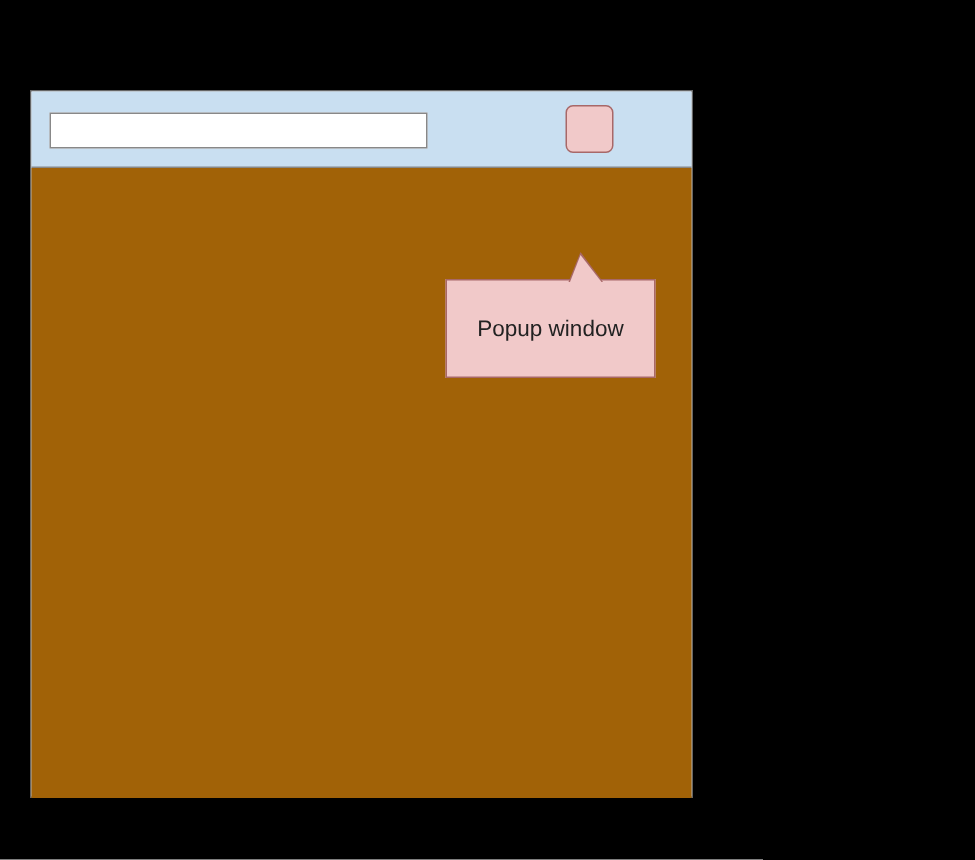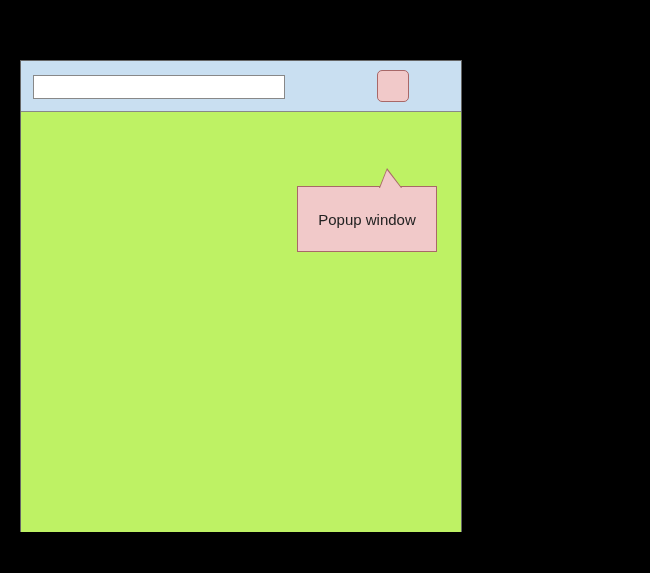--- a/index.html
+++ b/index.html
@@ -47,21 +47,21 @@
       width: 30px;
       height: 30px;
       background: #f1c9c9;
       border: 1px solid #a86868;
       border-radius: 5px;
     }
     
     .content-area {
       width: 100%;
       height: calc(100% - 50px);
-      background: #bef264;
+      background: #a16207;
       position: relative;
     }
     
     .popup {
       position: absolute;
       right: 24px;
       top: 74px;
       width: 138px;
       height: 64px;
       background: #f1c9c9;

